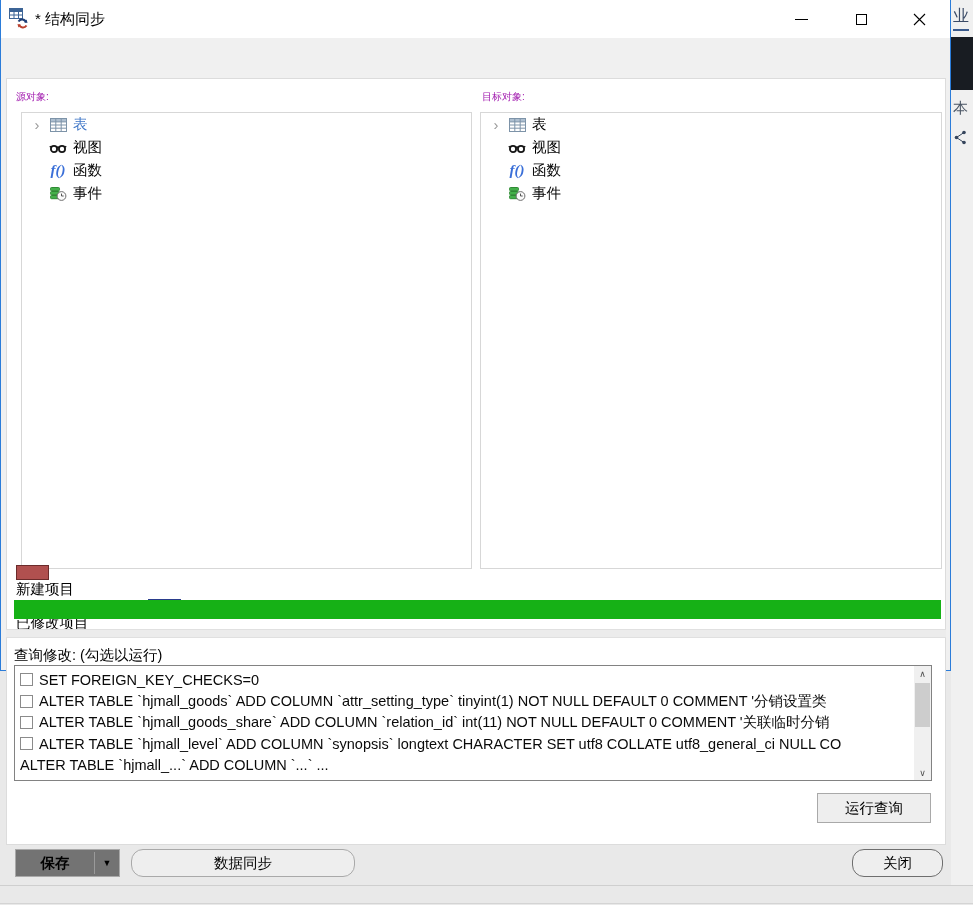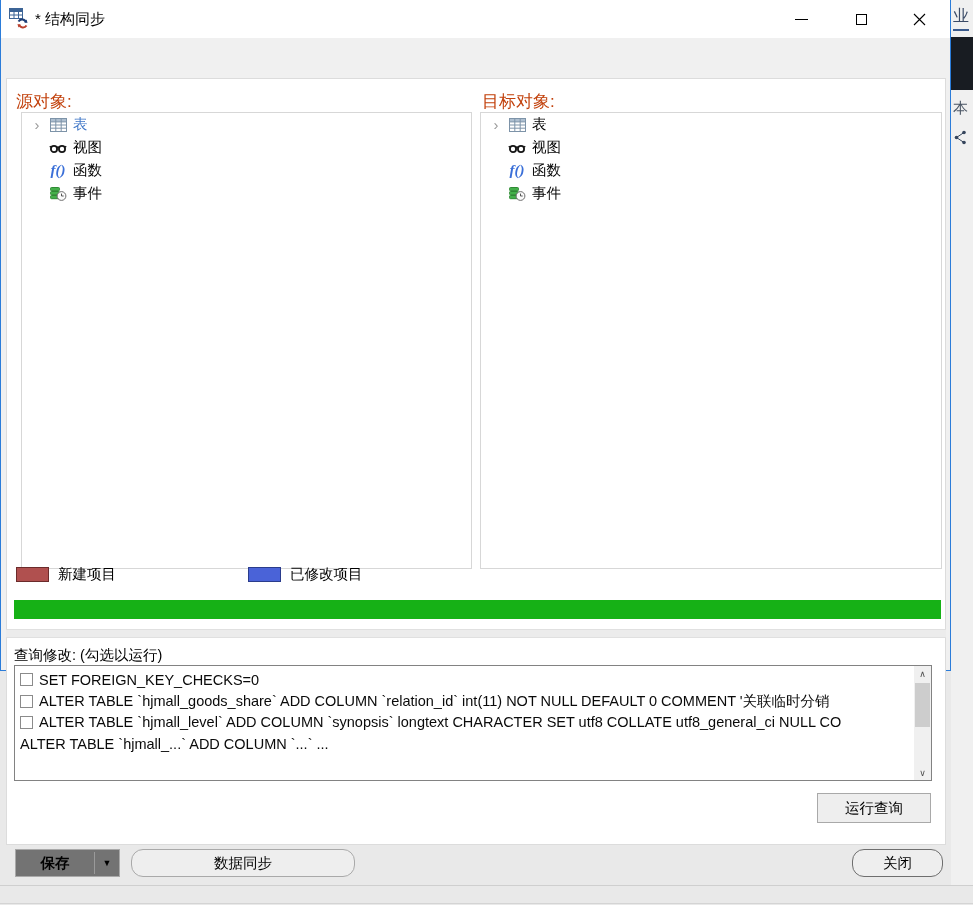--- a/index.html
+++ b/index.html
@@ -27,33 +27,33 @@
   .glyph-max { width:11px; height:11px; border:1px solid #000; background:transparent; }
 
   
   .tabs { position:absolute; left:8px; top:50px; height:29px; display:flex; align-items:flex-end; z-index:5; }
   .tab { height:26px; line-height:25px; padding:0 13px; font-size:14.5px; color:#000;
          background:#f0f0f0; border:1px solid #d9d9d9; margin-right:-1px; }
   .tab.active { height:29px; line-height:29px; background:#fff; border-bottom:none; z-index:6; }
 
   
   .page { position:absolute; left:5px; top:78px; width:940px; height:767px; background:#fff; border:1px solid #dcdcdc; }
-  .pane-label { position:absolute; font-size:17px; color:#c2410c; }
+  .pane-label { position:absolute; font-size:10px; color:#a21caf; }
   .lbl-src { left:9px; top:11px; } .lbl-tgt { left:475px; top:11px; }
   .tree-panel { position:absolute; top:33px; height:457px; background:#fff; border:1px solid #d7d7d7; overflow:hidden; }
   .panel-src { left:14px; width:451px; } .panel-tgt { left:473px; width:462px; }
   .tree-item { display:flex; align-items:center; height:23px; padding-left:6px; }
   .chev { width:18px; font-size:15px; color:#9a9a9a; text-align:center; line-height:23px; }
   .ticon { width:24px; display:flex; align-items:center; justify-content:center; }
   .ticon.func { font-family:"Liberation Serif",serif; font-style:italic; font-size:15px; color:#3a6fd8; font-weight:bold; }
   .tlabel { font-size:14.5px; color:#000; margin-left:3px; }
   .tlabel.sel { color:#4178c8; }
 
   
-  .legend { position:absolute; left:9px; top:486px; display:flex; align-items:center; }
+  .legend { position:absolute; left:9px; top:486px; display:flex; align-items:flex-start;flex-direction:column; }
   .swatch { width:33px; height:15px; margin-right:9px; }
   .sw-new { background:#b0504f; border:1px solid #6b2b2b; }
   .sw-mod { background:#4a63d8; border:1px solid #2a3c8c; margin-left:132px; }
   .legend-label { font-size:14.5px; color:#000; }
 
   
   .progress { position:absolute; left:7px; top:521px; width:927px; height:19px; background:#16b116; }
 
   
   .splitter { position:absolute; left:-1px; top:550px; width:940px; height:9px; background:#ececec; border-top:1px solid #e0e0e0; border-bottom:1px solid #e0e0e0; }
@@ -242,20 +242,24 @@
       <div class="query-label">查询修改: (勾选以运行)</div>
 
       <div class="sql-panel">
         <div class="sql-rows">
           <div class="sql-row">
             <span class="cbx"></span>
             <span class="sql-text">SET FOREIGN_KEY_CHECKS=0</span>
           </div>
           <div class="sql-row">
             <span class="cbx"></span>
+            <span class="sql-text">ALTER TABLE `hjmall_goods` ADD COLUMN `attr_setting_type`  tinyint(1) NOT NULL DEFAULT 0 COMMENT '分销设置类</span>
+          </div>
+          <div class="sql-row">
+            <span class="cbx"></span>
             <span class="sql-text">ALTER TABLE `hjmall_goods_share` ADD COLUMN `relation_id`  int(11) NOT NULL DEFAULT 0 COMMENT '关联临时分销</span>
           </div>
           <div class="sql-row">
             <span class="cbx"></span>
             <span class="sql-text">ALTER TABLE `hjmall_level` ADD COLUMN `synopsis`  longtext CHARACTER SET utf8 COLLATE utf8_general_ci NULL CO</span>
           </div>
           <div class="sql-row">
 
             <span class="sql-text">ALTER TABLE `hjmall_...` ADD COLUMN `...` ...</span>
           </div>

